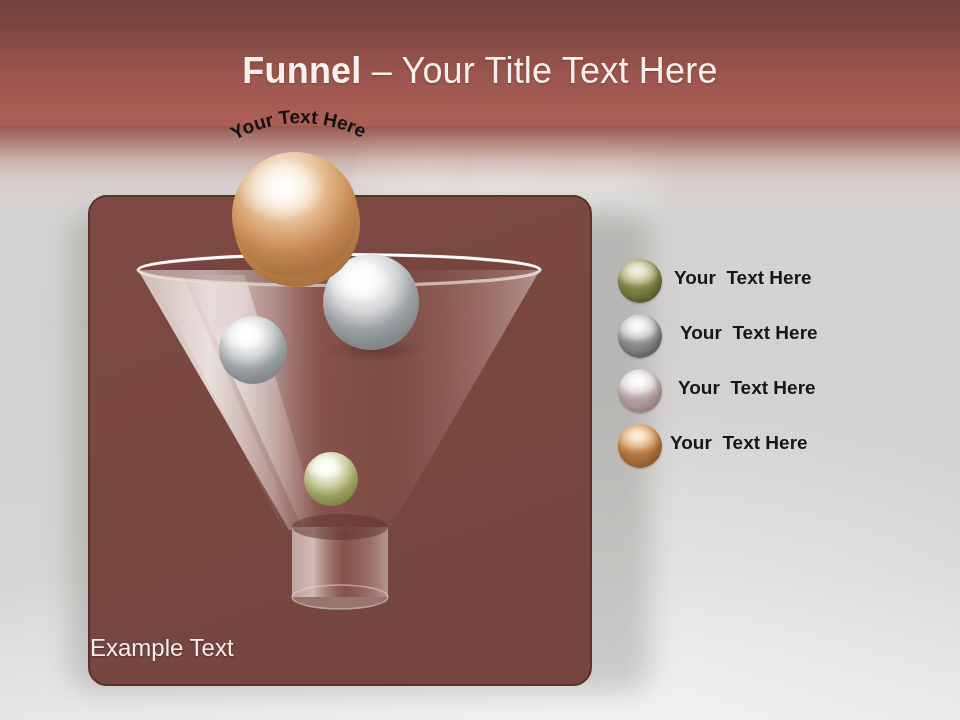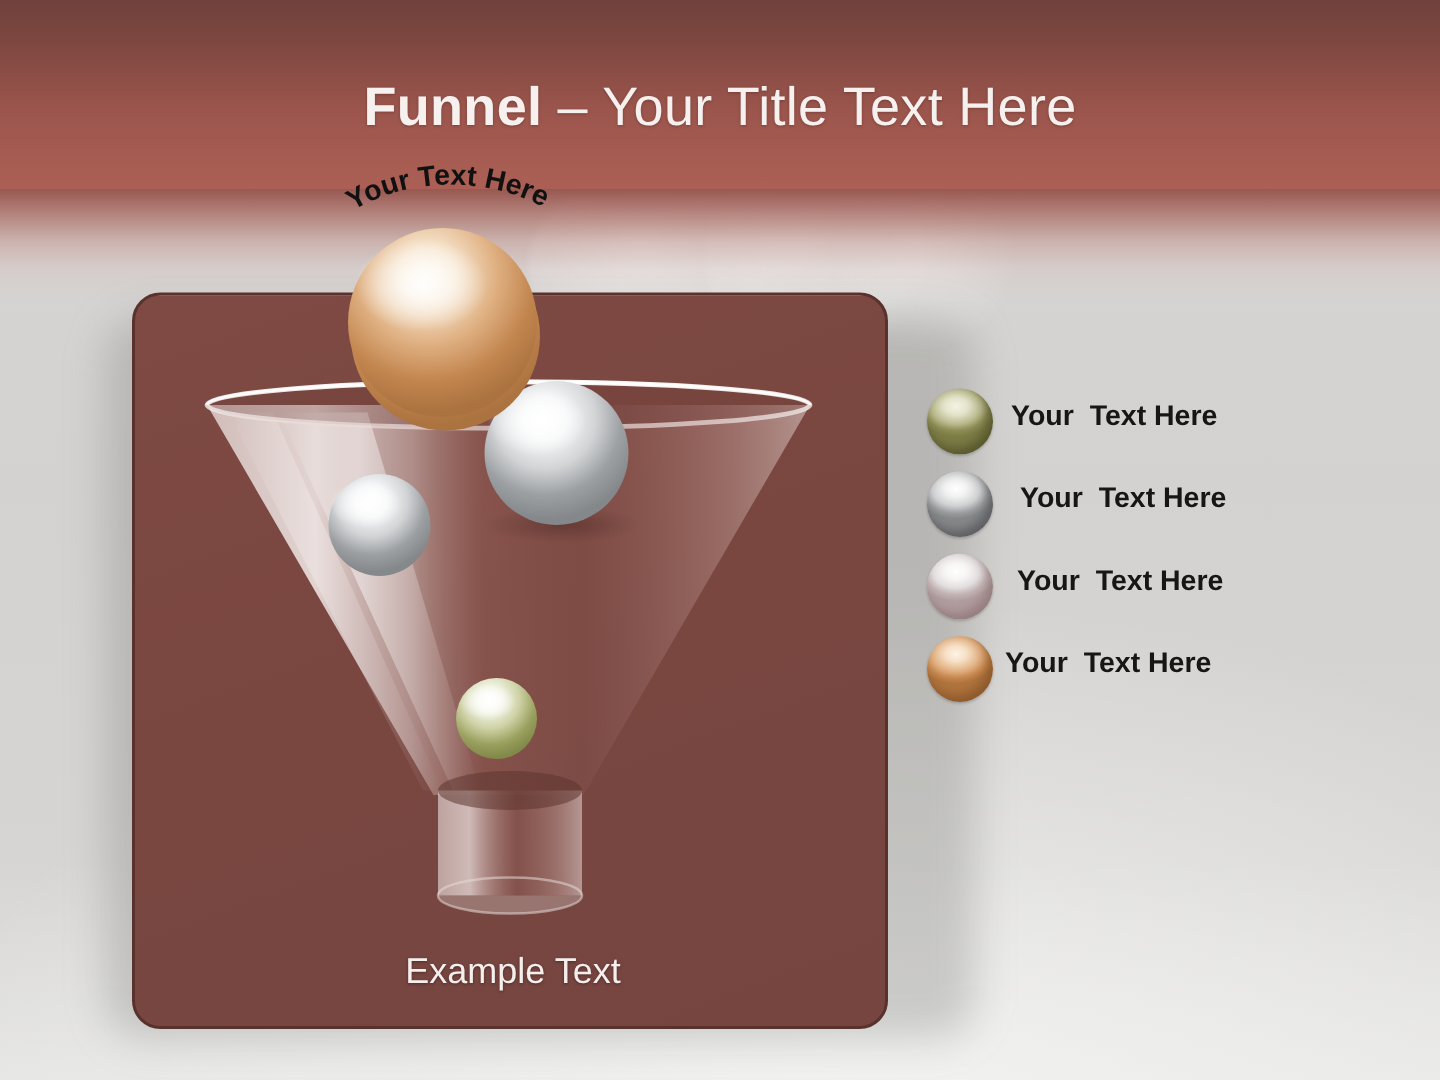--- a/index.html
+++ b/index.html
@@ -65,21 +65,21 @@
   }
   .panel{
     position:absolute;left:88px;top:195px;width:504px;height:491px;
     border-radius:19px;
     background:linear-gradient(160deg,#7e4a43 0%, #7a4740 45%, #764540 100%);
     border:2px solid #5a322d;
     box-sizing:border-box;
     overflow:hidden;
   }
   .panel-caption{
-    position:absolute;left:0;bottom:22px;width:504px;text-align:center;
+    position:absolute;left:0;bottom:22px;width:504px;text-align:left;
     color:#f4efed;font-size:24px;font-weight:400;
     text-shadow:0 1px 2px rgba(40,15,12,.5);
   }
 
   
   .funnel-wrap{position:absolute;left:0;top:0;width:504px;height:491px;}
   .funnel-svg{position:absolute;left:0;top:0;}
 
   
   .arc-text{position:absolute;left:190px;top:108px;width:220px;height:90px;}

